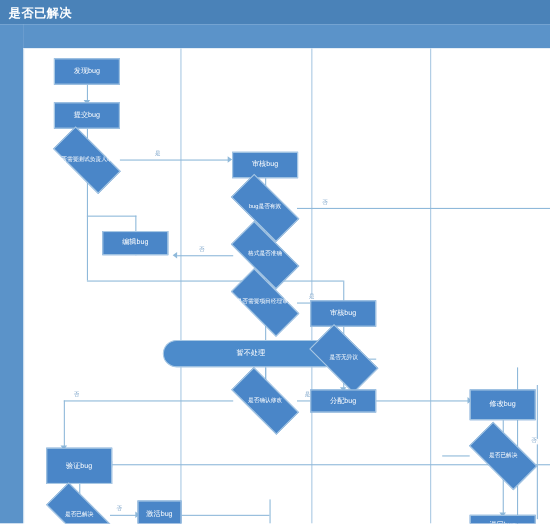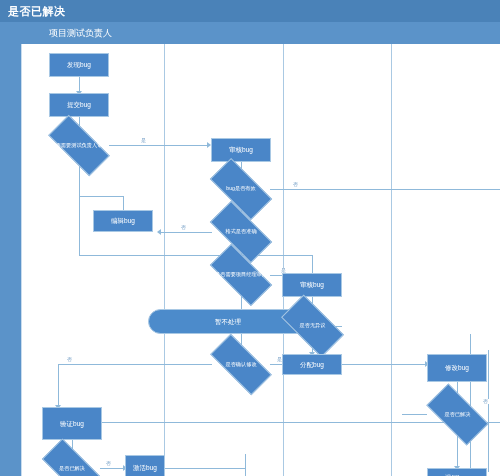--- a/index.html
+++ b/index.html
@@ -103,21 +103,20 @@
 
 <div id="root">
 
   <div class="titlebar">
     <span>是否已解决</span>
   </div>
 
   <div class="lane-strip"></div>
 
   <div class="lane-header-row">
-    <div class="lane-header" style="width:119px">项目测试负责人</div>
   </div>
 
   <div class="canvas">
 
     <div class="lane-divider" style="left:142px"></div>
     <div class="lane-divider" style="left:261px"></div>
     <div class="lane-divider" style="left:369px"></div>
 
     <div class="ln v" style="left:57px;top:33px;height:16px"></div>
     <div class="arrow down" style="left:54px;top:47px"></div>

